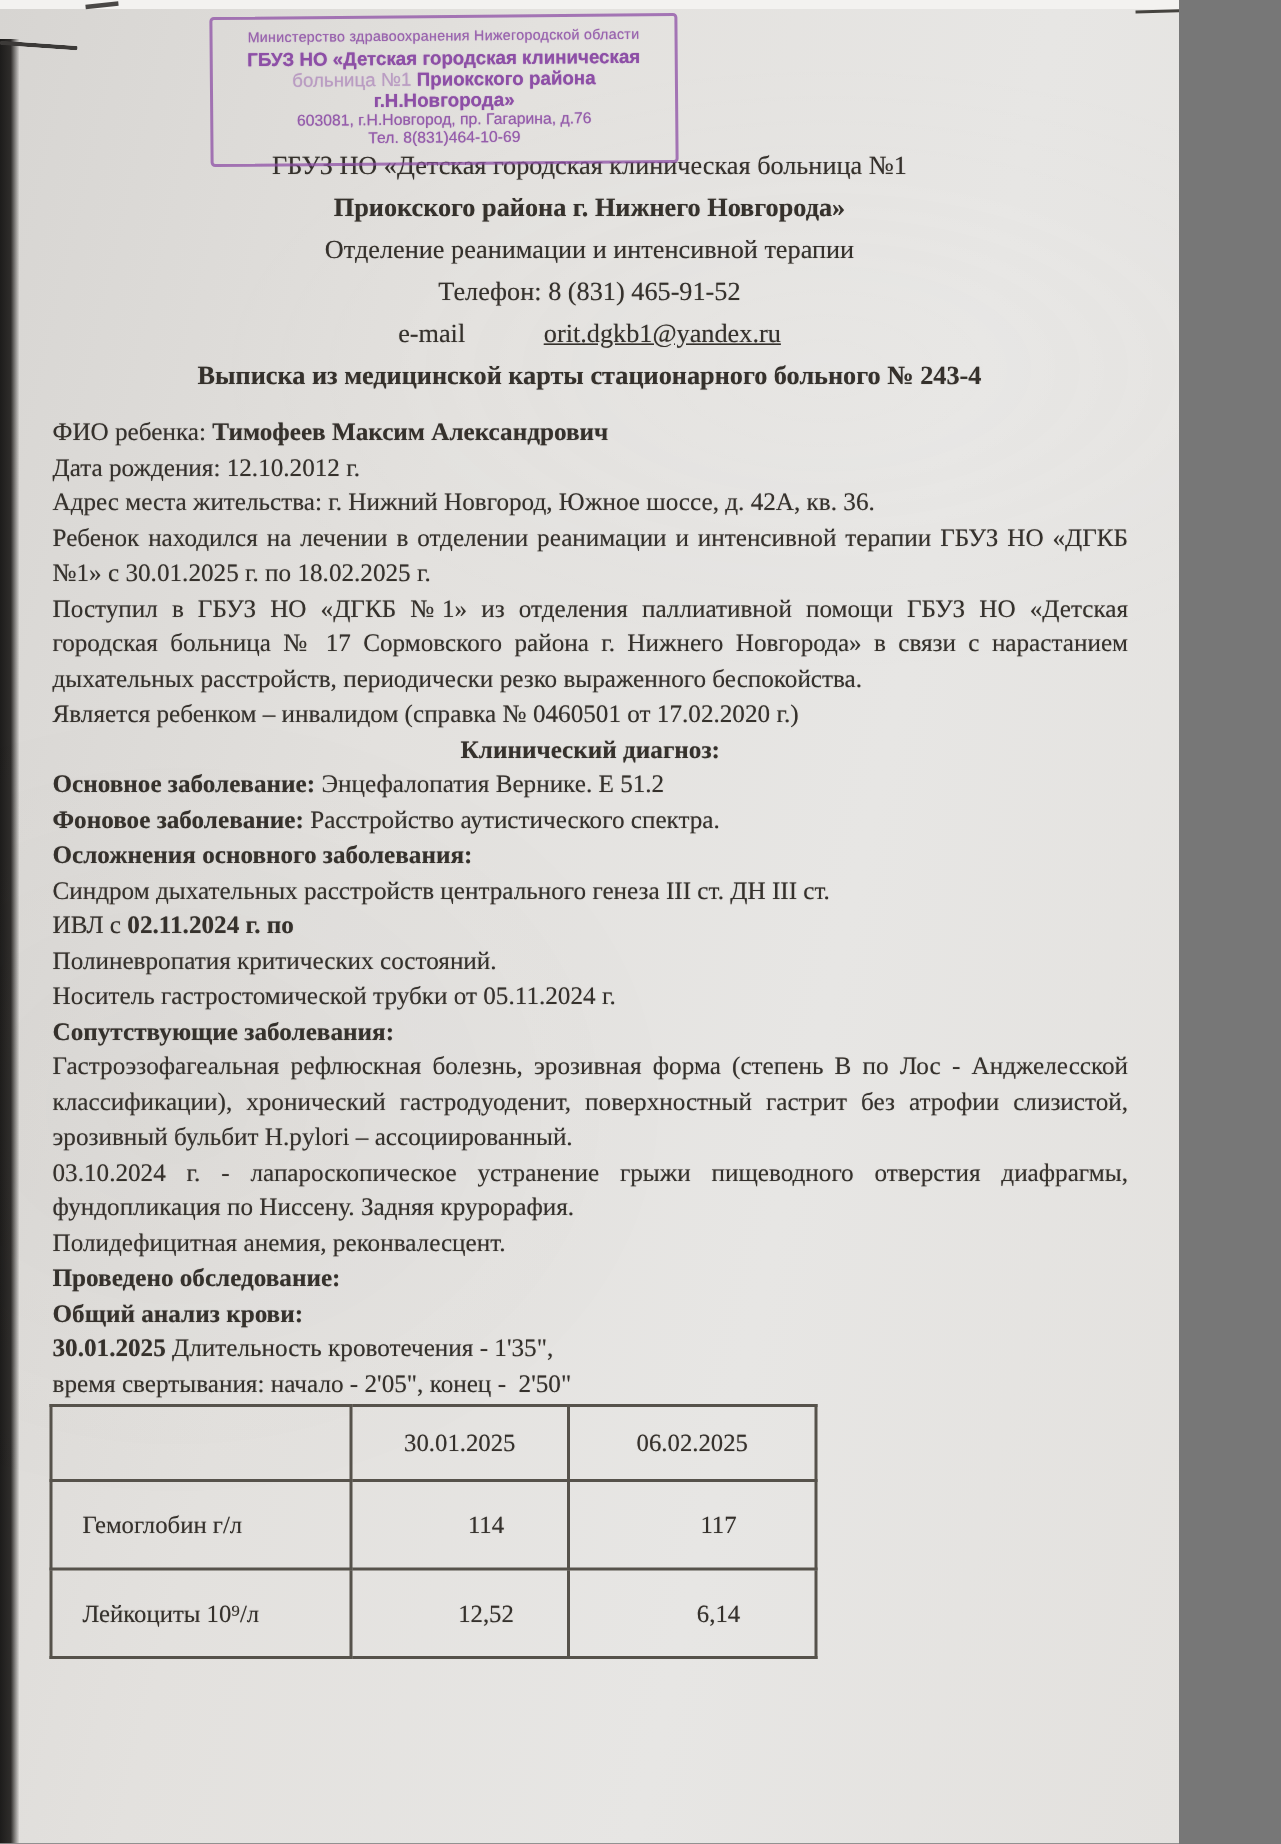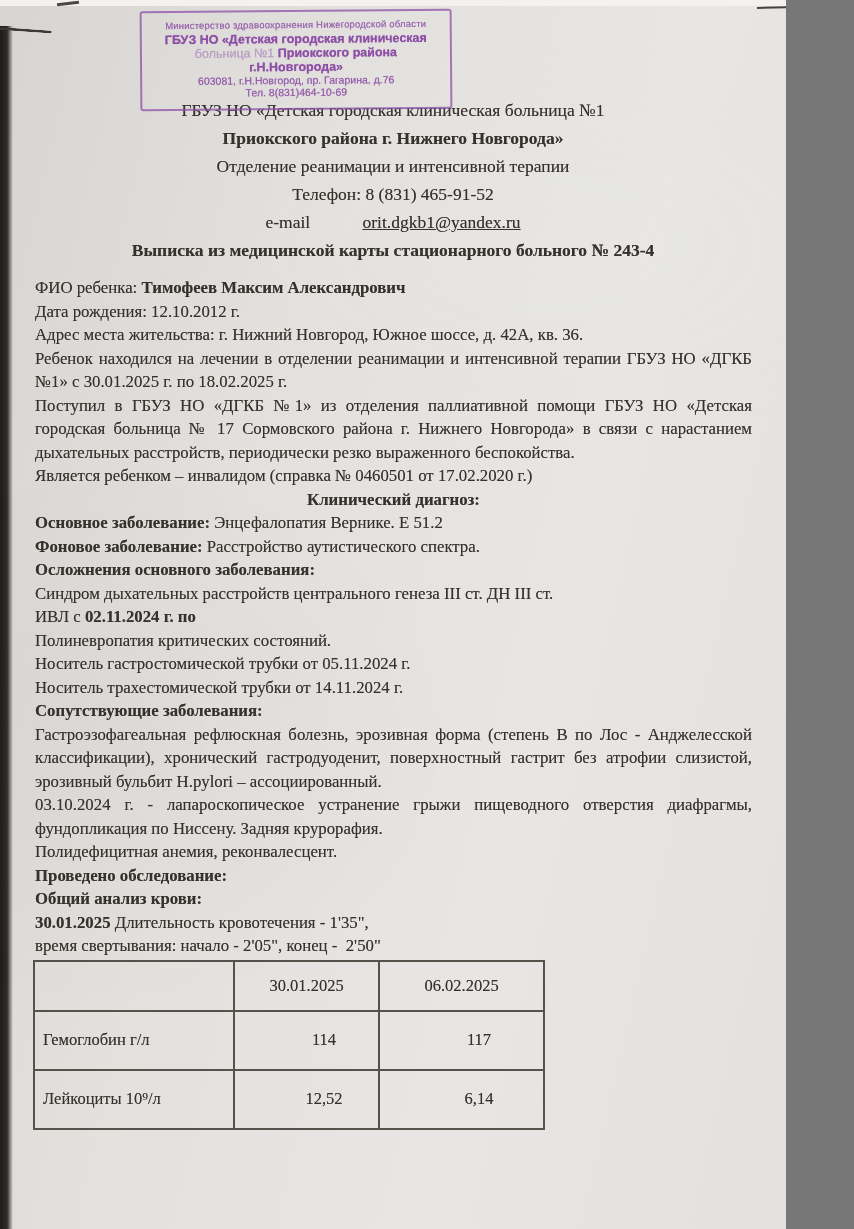--- a/index.html
+++ b/index.html
@@ -46,21 +46,21 @@
   .just{text-align:justify;}
   .mt12{margin-top:12px;} .mt14{margin-top:14px;} .mt30{margin-top:30px;text-align:center;}
   .exam{margin-top:12px;}
   .pre{white-space:pre-wrap;}
   
   table.blood{border-collapse:collapse;margin-top:2px;margin-left:-2px;
     font-size:16.5px;color:var(--ink);}
   table.blood th,table.blood td{border:2px solid var(--tborder);background:transparent;}
   table.blood th{height:46px;font-weight:normal;text-align:center;}
   table.blood td{height:55px;}
-  td.param{text-align:left;padding-left:8px;}
+  td.param{text-align:left;padding-left:20px;}
   td.val{text-align:center;padding-left:36px;}
 </style>
 </head>
 <body>
 
 <div class="photo">
   <div class="top-band"></div>
   <div class="edge-left"></div>
   <div class="edge-line-tl"></div>
   <div class="edge-line-tr"></div>
@@ -96,21 +96,20 @@
     <p class="mt14">Является ребенком – инвалидом (справка № 0460501 от 17.02.2020 г.)</p>
 
     <p class="bold mt30">Клинический диагноз:</p>
     <p><span class="bold">Основное заболевание:</span><span> Энцефалопатия Вернике. Е 51.2</span></p>
     <p><span class="bold">Фоновое заболевание:</span><span> Расстройство аутистического спектра.</span></p>
     <p class="bold">Осложнения основного заболевания:</p>
     <p>Синдром дыхательных расстройств центрального генеза III ст. ДН III ст.</p>
     <p><span>ИВЛ с </span><span class="bold">02.11.2024 г. по</span></p>
     <p>Полиневропатия критических состояний.</p>
     <p>Носитель гастростомической трубки от 05.11.2024 г.</p>
-    <p>Носитель трахестомической трубки от 14.11.2024 г.</p>
     <p class="bold">Сопутствующие заболевания:</p>
     <p class="just">Гастроэзофагеальная рефлюскная болезнь, эрозивная форма (степень В по Лос - Анджелесской классификации), хронический гастродуоденит, поверхностный гастрит без атрофии слизистой, эрозивный бульбит H.pylori – ассоциированный.</p>
     <p class="just">03.10.2024 г. - лапароскопическое устранение грыжи пищеводного отверстия диафрагмы, фундопликация по Ниссену. Задняя крурорафия.</p>
     <p>Полидефицитная анемия, реконвалесцент.</p>
 
     <p class="bold exam">Проведено обследование:</p>
     <p class="bold">Общий анализ крови:</p>
     <p><span class="bold">30.01.2025</span><span> Длительность кровотечения - 1'35",</span></p>
     <p class="pre">время свертывания: начало - 2'05", конец -  2'50"</p>
 

